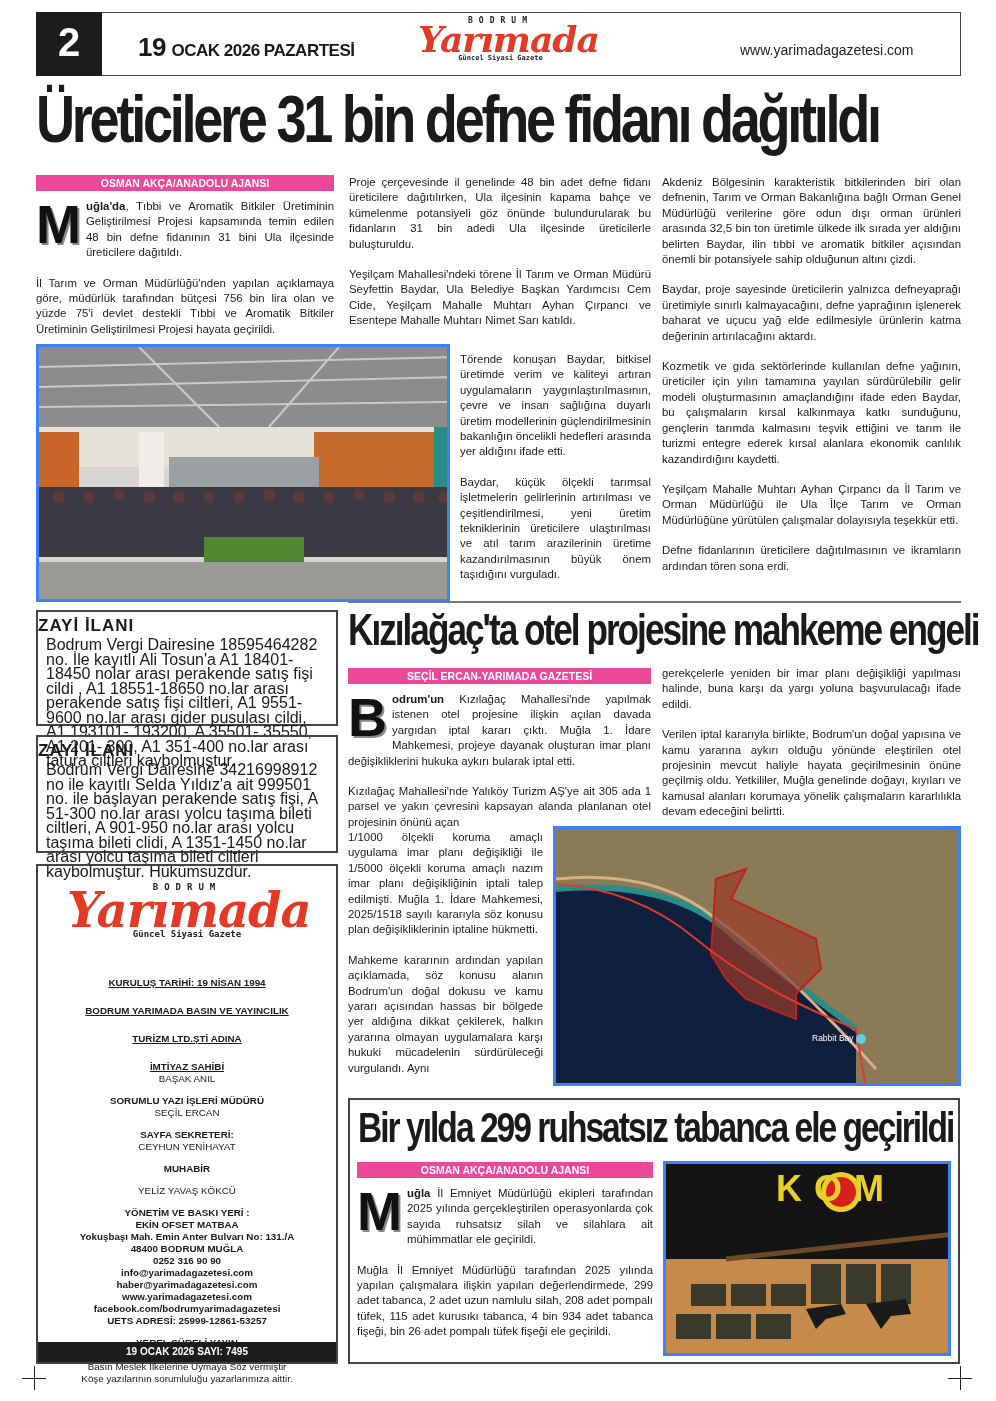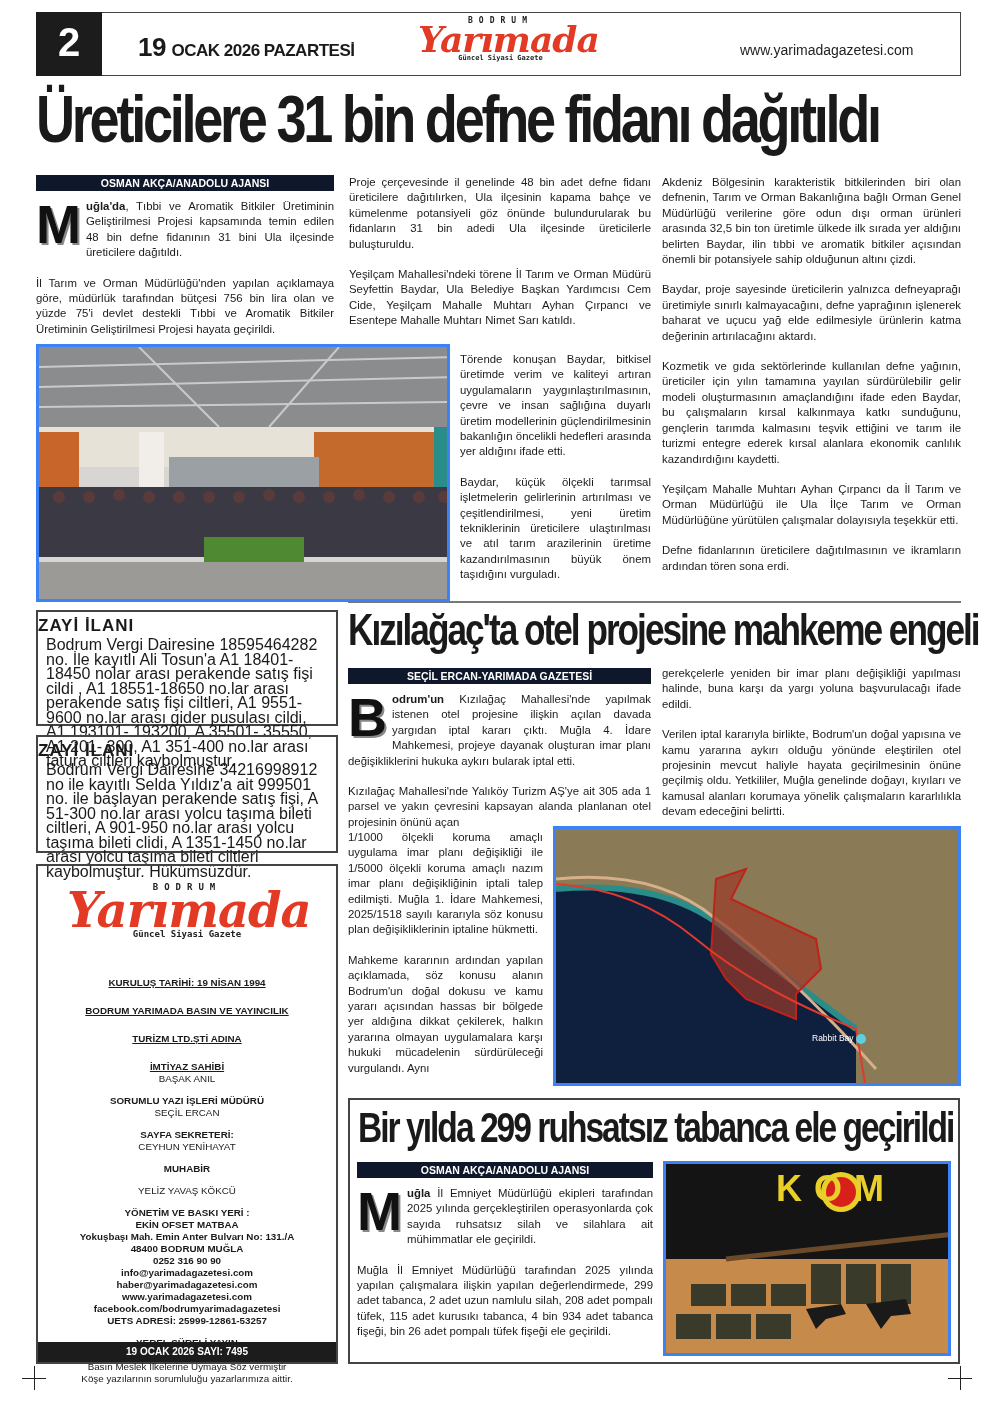--- a/index.html
+++ b/index.html
@@ -11,21 +11,21 @@
   .pagenum{left:36px;top:12px;width:66px;height:64px;background:#1c1c1c;color:#fff;font-weight:bold;font-size:40px;text-align:center;line-height:60px;font-family:"Liberation Sans",sans-serif;}
   .date{left:138px;top:32px;font-size:22px;font-weight:bold;letter-spacing:-0.5px;}
   .date .day{font-size:26px;}
   .date .rest{font-size:17px;}
   .logo{position:absolute;text-align:center;}
   .logo .bodrum{font-family:"DejaVu Sans Mono",monospace;font-weight:bold;color:#222;letter-spacing:6px;}
   .logo .yar{font-family:"DejaVu Serif",serif;color:#e23a24;font-style:italic;font-weight:bold;line-height:1;}
   .logo .sub{font-family:"DejaVu Sans Mono",monospace;font-weight:bold;color:#222;}
   .url{left:740px;top:42px;font-size:14px;color:#222;}
   .headline{left:36px;top:80px;width:925px;font-family:"Liberation Sans",sans-serif;font-weight:bold;font-size:66px;letter-spacing:-4px;line-height:78px;white-space:nowrap;transform:scaleX(0.82);transform-origin:left;}
-  .byline{background:#0f172a;color:#fff;font-weight:bold;font-size:10.5px;text-align:center;height:16px;line-height:16px;}
+  .byline{background:#ec4899;color:#fff;font-weight:bold;font-size:10.5px;text-align:center;height:16px;line-height:16px;}
   .txt{font-size:11.4px;line-height:15.4px;text-align:justify;color:#1b1b1b;}
   .txt p{margin-bottom:15px;}
   .drop{float:left;font-weight:bold;font-size:54px;line-height:46px;margin:2px 5px 0 0;color:#111;text-shadow:2px 2px 0 #888;}
   .photo{border:3px solid #3b82f6;overflow:hidden;}
   .zayi{border:2px solid #444;}
   .zayi h3{font-size:17px;font-weight:bold;letter-spacing:1px;margin:4px 0 2px;}
   .zayi .body{font-size:16px;line-height:14.5px;padding:0 8px;}
   .imp{left:36px;top:864px;width:302px;height:500px;border:2px solid #444;text-align:center;}
   .imp .l{font-size:9.8px;line-height:12px;}
   .imp .b{font-weight:bold;}
@@ -170,21 +170,21 @@
   <div class="l">Basın Meslek İlkelerine Uymaya Söz vermiştir</div>
   <div class="l">Köşe yazılarının sorumluluğu yazarlarımıza aittir.</div>
   <div class="impfoot">19 OCAK 2026  SAYI: 7495</div>
 </div>
 
 <div class="abs h2" style="left:348px;top:606px;width:613px;font-size:44px;">Kızılağaç'ta otel projesine mahkeme engeli</div>
 
 <div class="abs" style="left:348px;top:668px;width:303px;">
   <div class="byline">SEÇİL ERCAN-YARIMADA GAZETESİ</div>
   <div class="txt" style="margin-top:8px;">
-    <p><span class="drop">B</span><b>odrum'un</b><span> Kızılağaç Mahallesi'nde yapılmak istenen otel projesine ilişkin açılan davada yargıdan iptal kararı çıktı. Muğla 4. İdare Mahkemesi, projeye dayanak oluşturan imar planı değişikliklerini hukuka aykırı bularak iptal etti.</span></p>
+    <p><span class="drop">B</span><b>odrum'un</b><span> Kızılağaç Mahallesi'nde yapılmak istenen otel projesine ilişkin açılan davada yargıdan iptal kararı çıktı. Muğla 1. İdare Mahkemesi, projeye dayanak oluşturan imar planı değişikliklerini hukuka aykırı bularak iptal etti.</span></p>
     <p style="margin-bottom:0;">Kızılağaç Mahallesi'nde Yalıköy Turizm AŞ'ye ait 305 ada 1 parsel ve yakın çevresini kapsayan alanda planlanan otel projesinin önünü açan</p>
   </div>
 </div>
 
 <div class="abs txt" style="left:348px;top:830px;width:195px;">
   <p>1/1000 ölçekli koruma amaçlı uygulama imar planı değişikliği ile 1/5000 ölçekli koruma amaçlı nazım imar planı değişikliğinin iptali talep edilmişti. Muğla 1. İdare Mahkemesi, 2025/1518 sayılı kararıyla söz konusu plan değişikliklerinin iptaline hükmetti.</p>
   <p>Mahkeme kararının ardından yapılan açıklamada, söz konusu alanın Bodrum'un doğal dokusu ve kamu yararı açısından hassas bir bölgede yer aldığına dikkat çekilerek, halkın yararına olmayan uygulamalara karşı hukuki mücadelenin sürdürüleceği vurgulandı. Aynı</p>
 </div>
 
 <div class="abs txt" style="left:662px;top:666px;width:299px;">

